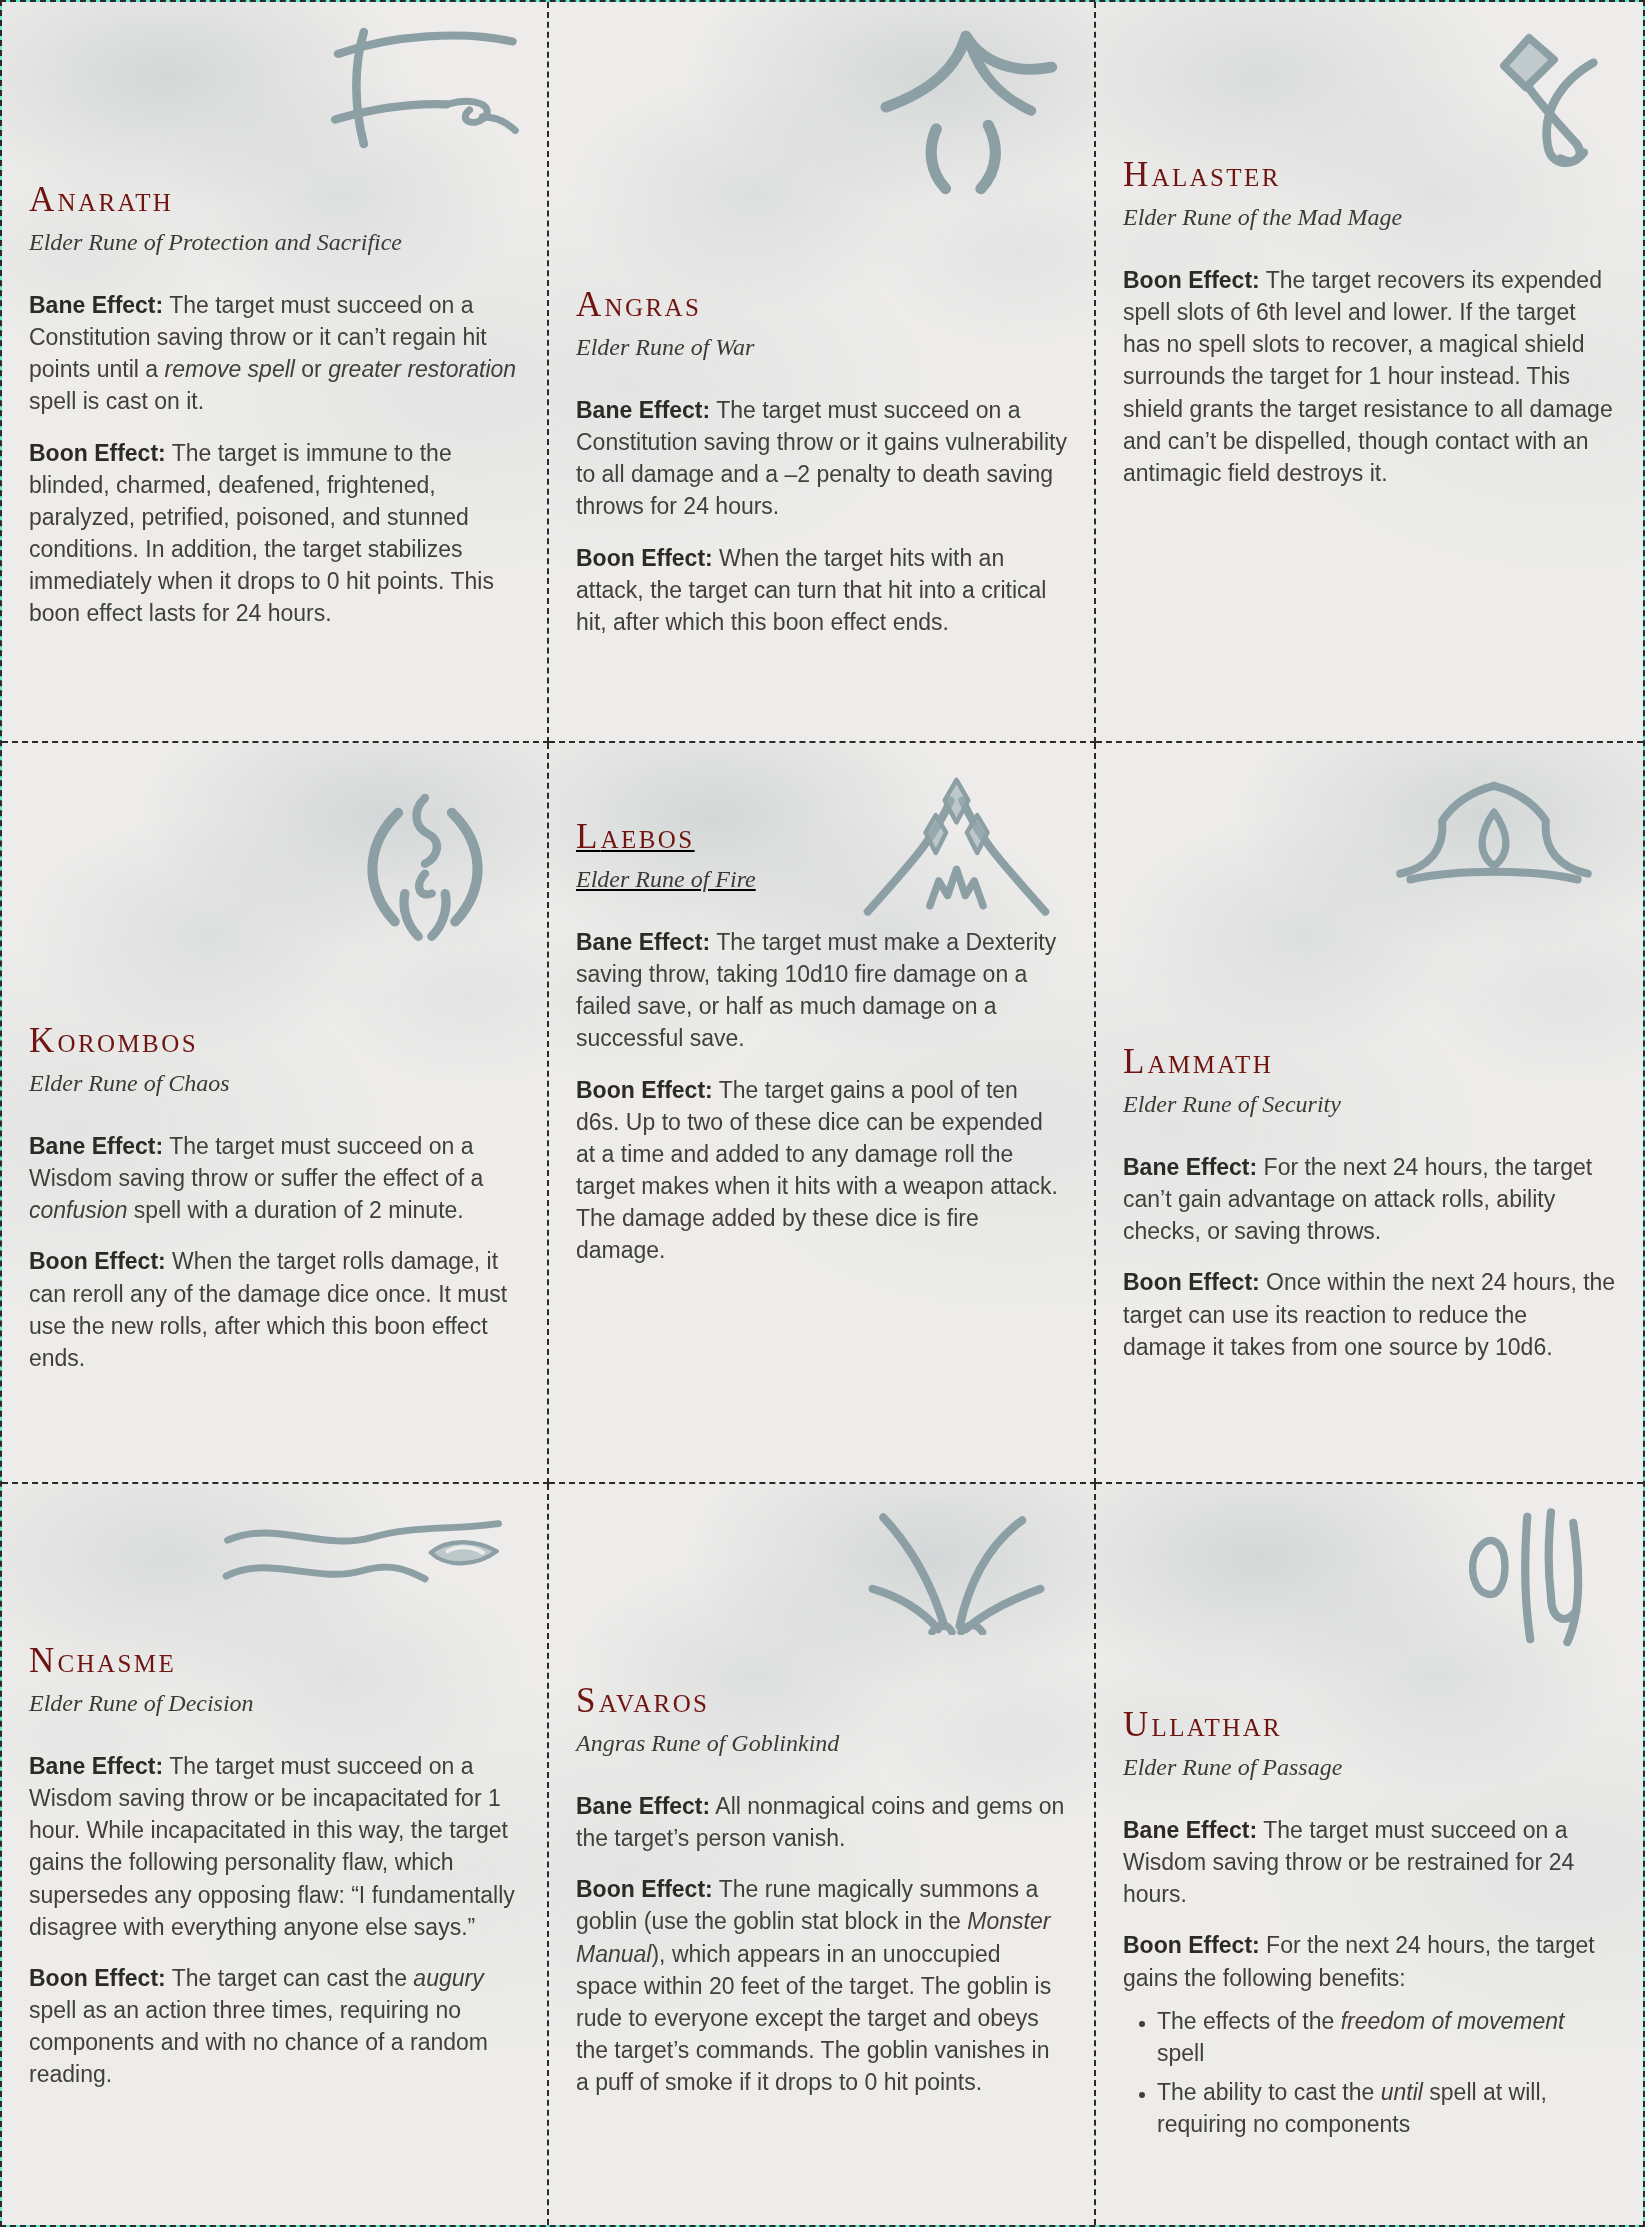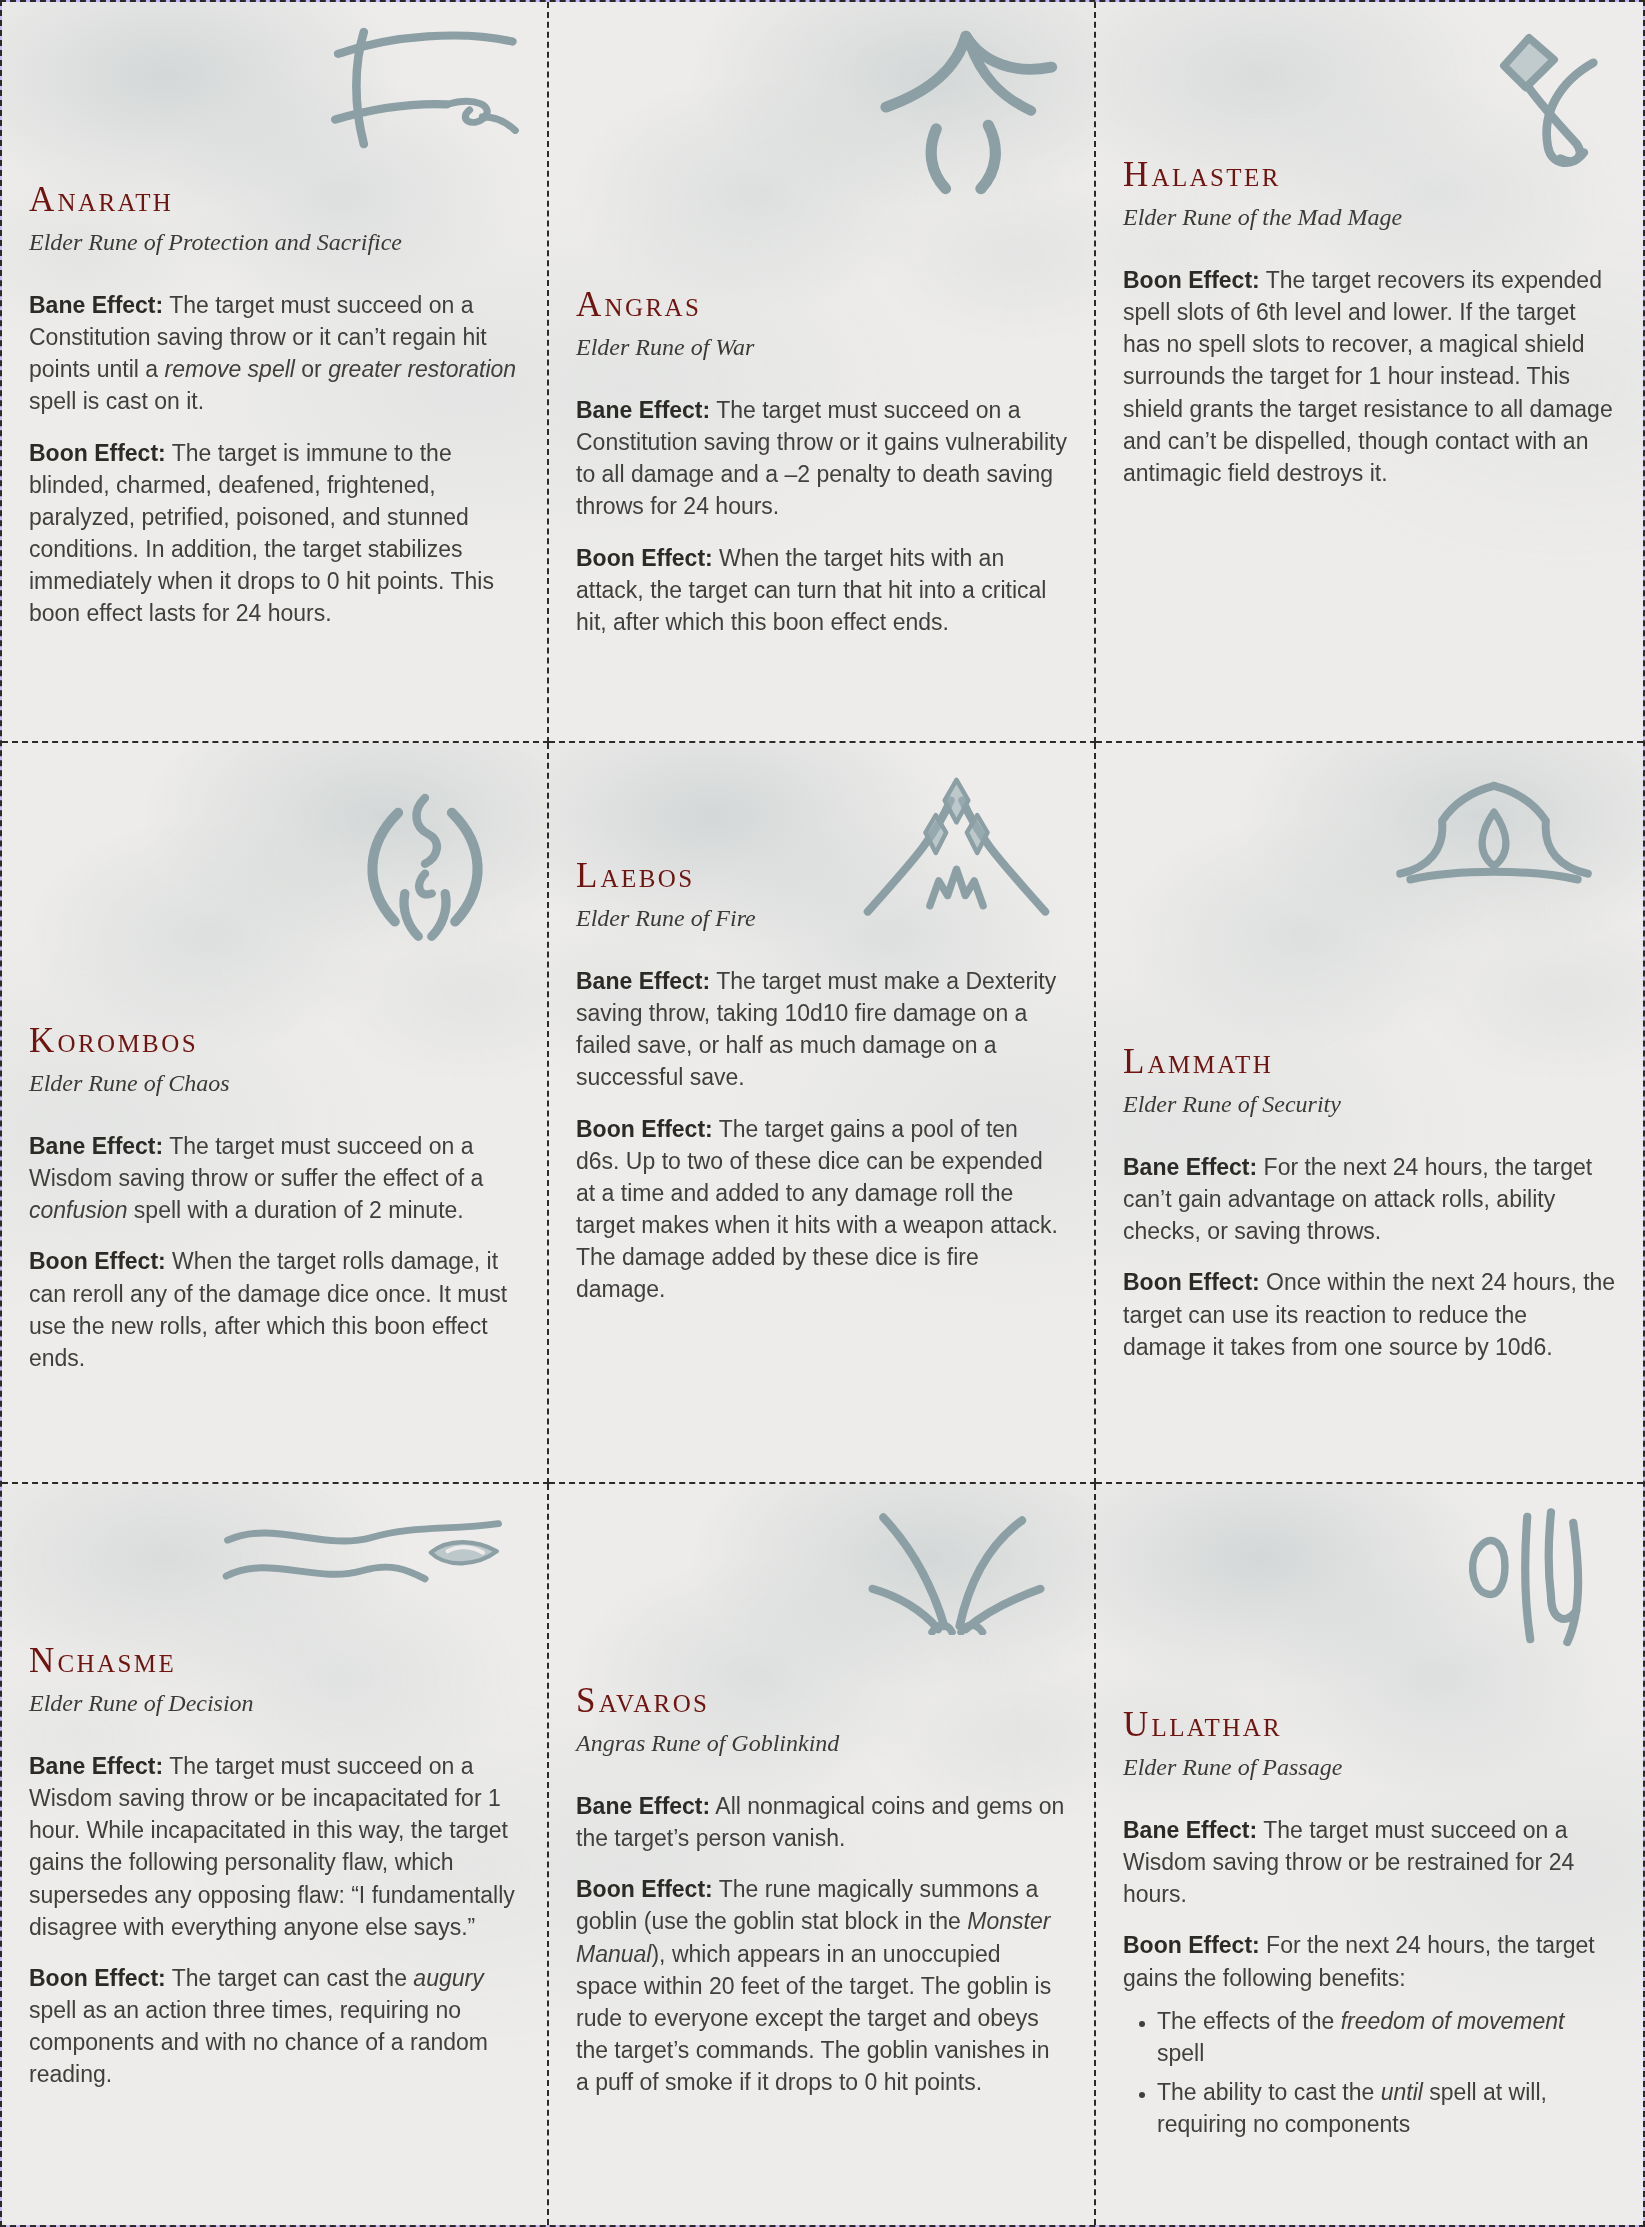--- a/index.html
+++ b/index.html
@@ -1,20 +1,20 @@
 <!DOCTYPE html>
 <html style="font-size:13px"><head>
 <meta charset="utf-8">
 <style>
   html,body { margin:0; padding:0; background:#dcdbd8; }
   .sheet {
     position:relative;
     width:1645px; height:2227px;
     box-sizing:border-box;
-    background:#c4b5fd;
+    background:#5eead4;
     border:2.4px dashed #2b2a28;
     display:grid;
     grid-template-columns:repeat(3,1fr);
     grid-template-rows:repeat(3,1fr);
   }
   .card {
     position:relative;
     box-sizing:border-box;
     padding:0 27px;
     overflow:hidden;
@@ -78,21 +78,21 @@
 
   
   .card-anarath  .card-header { margin-top:180px; }
   .card-anarath  .rune-box { top:19px;  right:26px; width:200px; height:130px; }
   .card-angras   .card-header { margin-top:285px; }
   .card-angras   .rune-box { top:27px;  right:35px; width:186px; height:167px; }
   .card-halaster .card-header { margin-top:155px; }
   .card-halaster .rune-box { top:22.4px;  right:34px; width:149px; height:147px; }
   .card-korombos .card-header { margin-top:280px; }
   .card-korombos .rune-box { top:35px;  right:38px; width:168px; height:165px; }
-  .card-laebos   .card-header { margin-top:115px; }
+  .card-laebos   .card-header { margin-top:76px;text-decoration:underline; }
   .card-laebos   .rune-box { top:34px;  right:34px; width:207px; height:139px; }
   .card-lammath  .card-header { margin-top:301px; }
   .card-lammath  .rune-box { top:37px;  right:48px; width:202px; height:117px; }
   .card-nchasme  .card-header { margin-top:159px; }
   .card-nchasme  .rune-box { top:30px;  right:43px; width:282px; height:80px; }
   .card-savaros  .card-header { margin-top:199px; }
   .card-savaros  .rune-box { top:26px;  right:46px; width:183px; height:125px; }
   .card-ullathar .card-header { margin-top:223px; }
   .card-ullathar .rune-box { top:21px;  right:46px; width:141px; height:149px; }
 </style>

